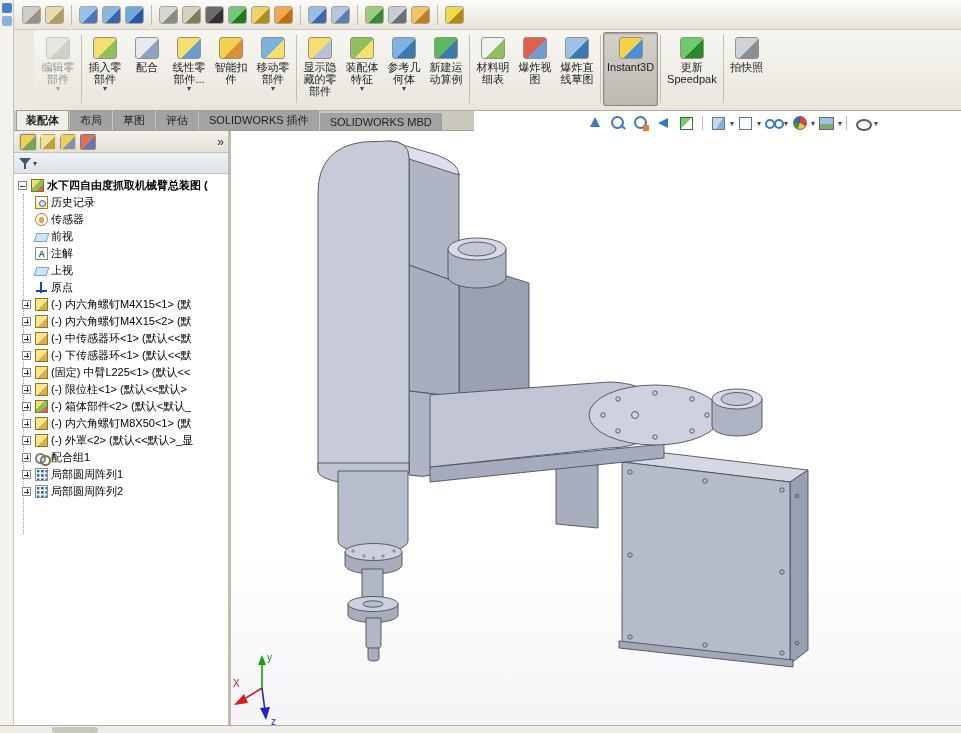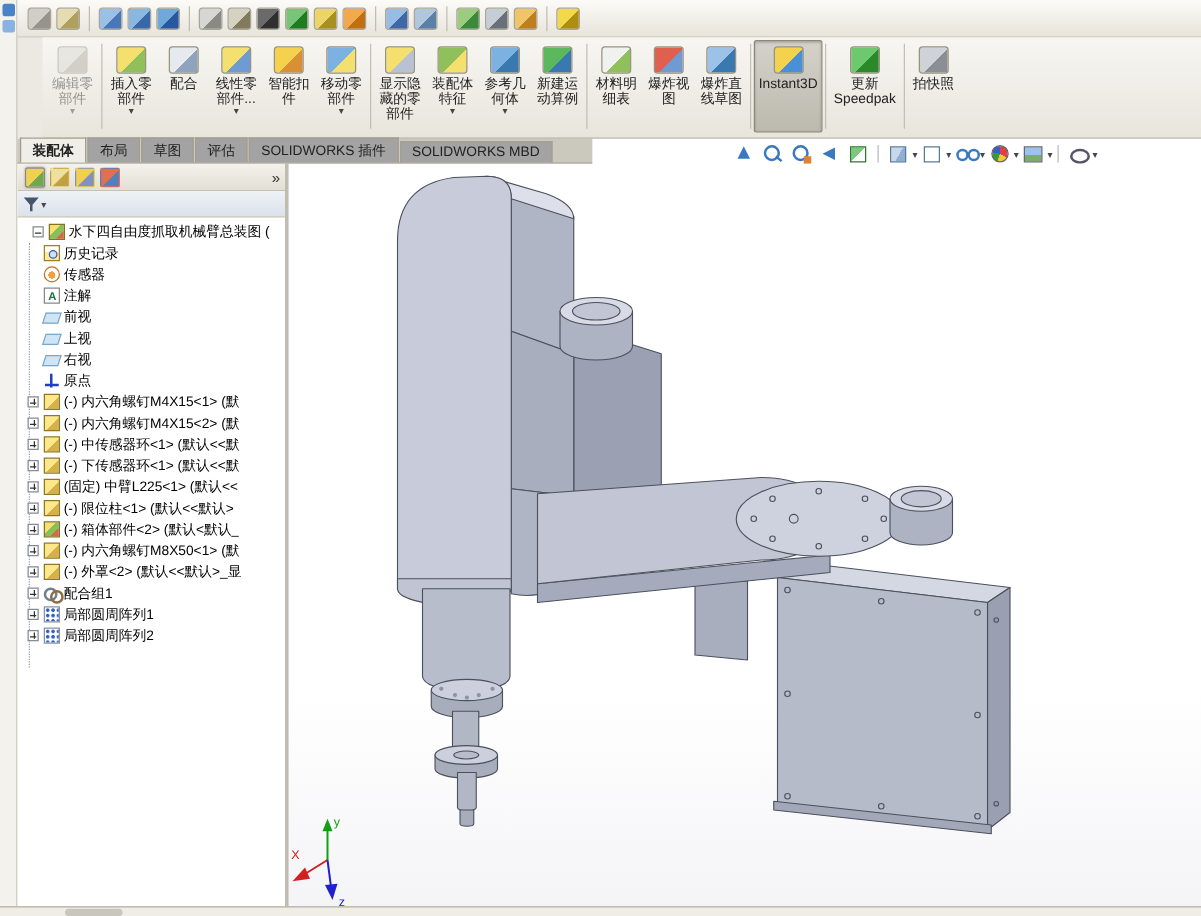--- a/index.html
+++ b/index.html
@@ -91,21 +91,21 @@
   #filter-row { height:21px; background:linear-gradient(#eef2f6,#dbe2ea);
     border-bottom:1px solid #c6c1b4; display:flex; align-items:center; padding:0 4px; }
   .funnel { width:15px; height:14px; position:relative; }
   .funnel::before { content:""; position:absolute; left:1px; top:2px;
     border-left:6px solid transparent; border-right:6px solid transparent; border-top:7px solid #45566a; }
   .funnel::after { content:""; position:absolute; left:6px; top:8px; width:2px; height:5px; background:#45566a; }
   #filter-input { flex:1; height:15px; border:none; background:transparent; font-size:10px; outline:none; }
   #tree-body { position:relative; padding-top:3px; }
   .treeline { position:absolute; left:9px; top:20px; bottom:auto; height:340px; border-left:1px dotted #9aa0a8; }
   .trow { display:flex; align-items:center; height:17px; padding-left:8px; cursor:default; position:relative; }
-  .trow.root { padding-left:12px; }
+  .trow.root { padding-left:4px;font-weight:bold; }
   .tlabel { font-size:11px; color:#000; white-space:nowrap; overflow:hidden; }
   .exp { width:9px; height:9px; border:1px solid #848b94; background:#fff; position:relative;
     margin-right:3px; flex:0 0 auto; }
   .exp::before { content:""; position:absolute; left:1px; right:1px; top:50%; height:1px; background:#333; }
   .exp.plus::after { content:""; position:absolute; top:1px; bottom:1px; left:50%; width:1px; background:#333; }
   .exp.none { visibility:hidden; }
   .ico { width:13px; height:13px; display:inline-block; margin:0 3px 0 1px; flex:0 0 auto; position:relative; }
   .ico.assembly { background:linear-gradient(135deg,#f6e070 0 40%,#86c058 40% 70%,#d86848 70% 100%); border:1px solid #877020; }
   .ico.part { background:linear-gradient(135deg,#fce88a 0 55%,#d8b048 55% 100%); border:1px solid #907820; }
   .ico.history { background:linear-gradient(#ffffff 0 45%,#ffe9a0 45% 100%); border:1px solid #a08020; }
@@ -321,37 +321,32 @@
       <span class="ico history"></span>
       <span class="tlabel">历史记录</span>
     </div>
     <div class="trow">
       <span class="exp none"></span>
       <span class="ico sensor"></span>
       <span class="tlabel">传感器</span>
     </div>
     <div class="trow">
       <span class="exp none"></span>
+      <span class="ico plane"></span>
+      <span class="tlabel">前视</span>
+    </div>
+    <div class="trow">
+      <span class="exp none"></span>
       <span class="ico annotation"></span>
       <span class="tlabel">注解</span>
-    </div>
-    <div class="trow">
-      <span class="exp none"></span>
-      <span class="ico plane"></span>
-      <span class="tlabel">前视</span>
     </div>
     <div class="trow">
       <span class="exp none"></span>
       <span class="ico plane"></span>
       <span class="tlabel">上视</span>
-    </div>
-    <div class="trow">
-      <span class="exp none"></span>
-      <span class="ico plane"></span>
-      <span class="tlabel">右视</span>
     </div>
     <div class="trow">
       <span class="exp none"></span>
       <span class="ico origin"></span>
       <span class="tlabel">原点</span>
     </div>
     <div class="trow">
       <span class="exp plus"></span>
       <span class="ico part"></span>
       <span class="tlabel">(-) 内六角螺钉M4X15&lt;1&gt; (默</span>

